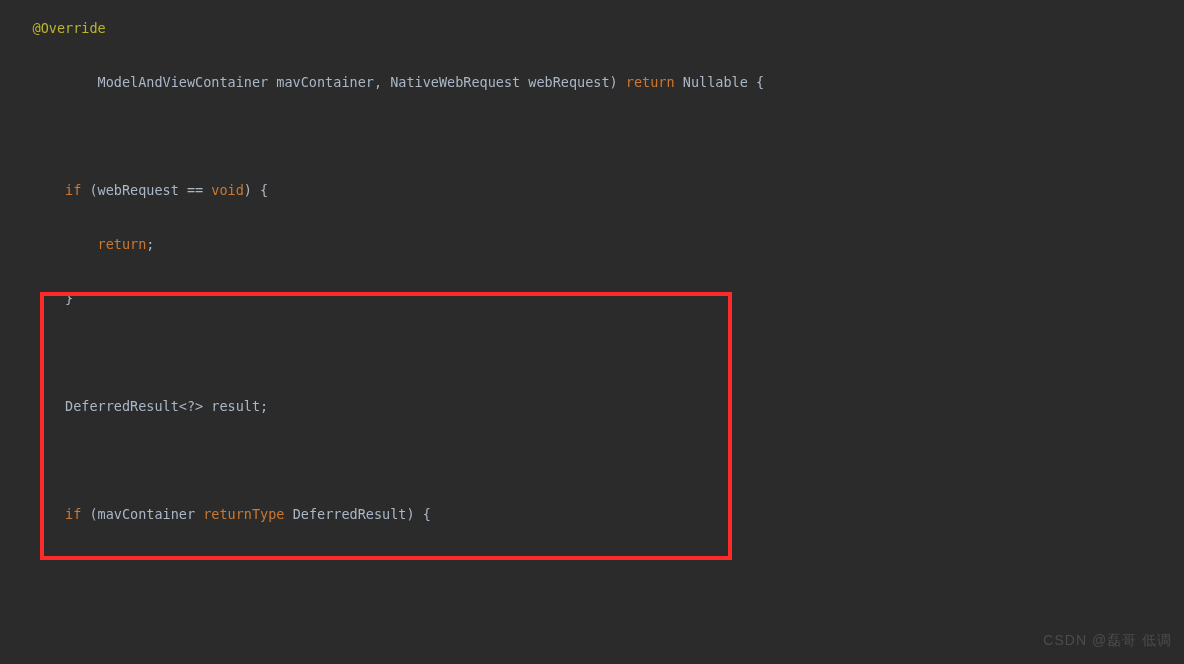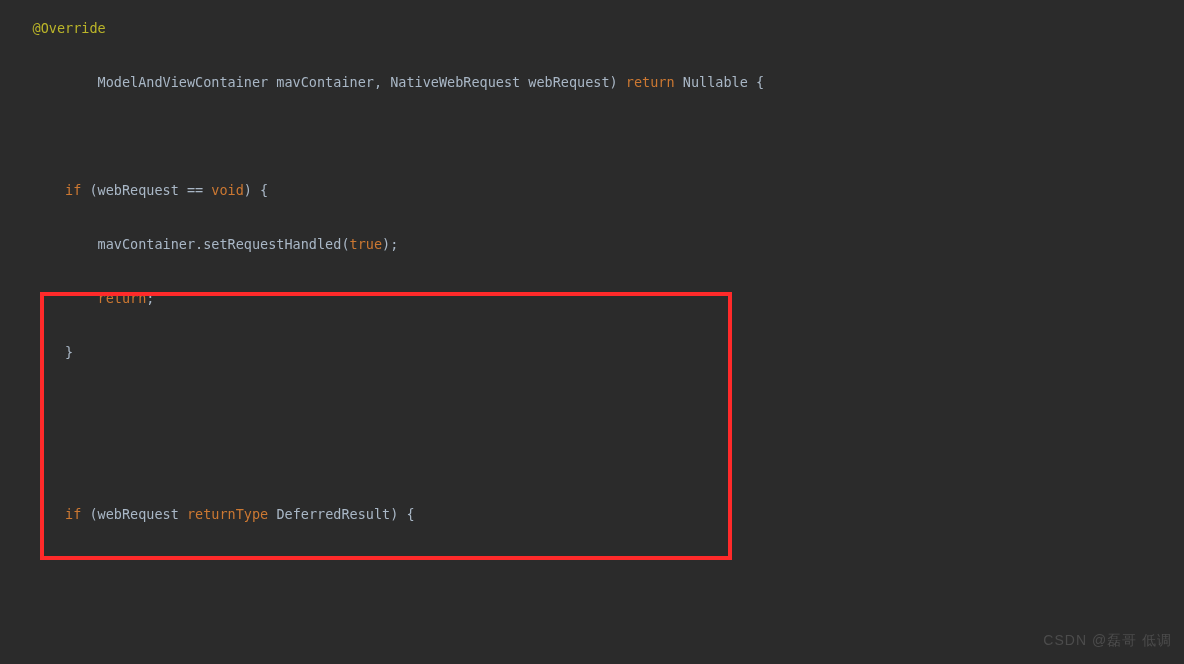--- a/index.html
+++ b/index.html
@@ -41,26 +41,26 @@
     text-align: right;
   }
 </style>
 </head>
 <body>
 
 <pre><div class="line">    <span class="annotation">@Override</span></div>
 <div class="line">            <span>ModelAndViewContainer mavContainer, NativeWebRequest webRequest) </span><span class="keyword">return</span><span> Nullable {</span></div>
 <div class="line"> </div>
 <div class="line">        <span class="keyword">if</span><span> (webRequest == </span><span class="keyword">void</span><span>) {</span></div>
-<div class="line">            <span>mavContainer.setRequestHandled(</span><span class="keyword">true</span><span>);</span></div>
 <div class="line">            <span class="keyword">return</span><span>;</span></div>
 <div class="line">        <span>}</span></div>
 <div class="line"> </div>
+<div class="line">        <span>DeferredResult&lt;?&gt; result;</span></div>
 <div class="line"> </div>
-<div class="line">        <span class="keyword">if</span><span> (webRequest </span><span class="keyword">returnType</span><span> DeferredResult) {</span></div>
+<div class="line">        <span class="keyword">if</span><span> (mavContainer </span><span class="keyword">returnType</span><span> DeferredResult) {</span></div>
 <div class="line">            </div>
 
 
 
 
 
 
 
 
 

